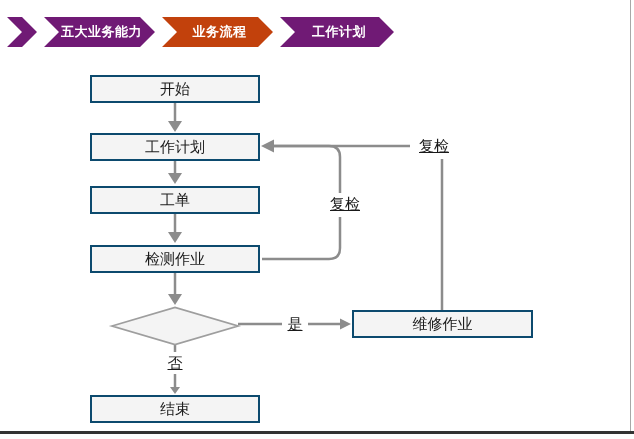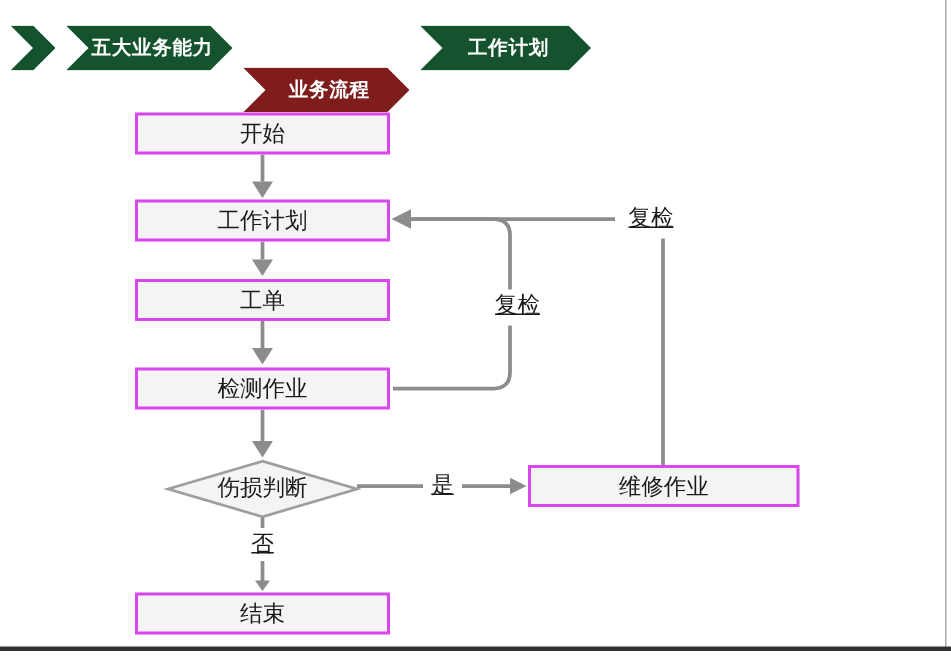--- a/index.html
+++ b/index.html
@@ -3,33 +3,33 @@
 <meta charset="utf-8">
 <style>
   html,body{margin:0;padding:0;background:#fff;}
   .canvas{
     position:relative;width:634px;height:439px;background:#ffffff;
     font-family:"Liberation Sans","DejaVu Sans",sans-serif;overflow:hidden;
   }
   
   .crumbs{position:absolute;left:7px;top:17px;height:30px;display:flex;gap:7px;}
   .chev{
-    height:30px;background:#14532d;color:#fff;
+    height:30px;background:#701a75;color:#fff;
     display:flex;align-items:center;justify-content:center;
     font-size:13px;font-weight:bold;letter-spacing:0.5px;
     clip-path:polygon(0 0,calc(100% - 15px) 0,100% 50%,calc(100% - 15px) 100%,0 100%,15px 50%);
   }
   .chev.lead{width:30px;}
   .chev.seg{width:107px;padding-left:4px;}
   .chev.last{width:110px;}
-  .chev.active{background:#7f1d1d;margin-top:28px;}
+  .chev.active{background:#c2410c;}
   
   .node{
     position:absolute;box-sizing:border-box;
-    background:#F4F4F4;border:2px solid #d946ef;
+    background:#F4F4F4;border:2px solid #0c4a6e;
     display:flex;align-items:center;justify-content:center;
     font-size:15px;color:#1A1A1A;
   }
   .n-box{width:170px;height:28px;left:90px;}
   
   svg.flow{position:absolute;left:0;top:0;pointer-events:none;}
   
   .edge-label{
     position:absolute;background:#ffffff;color:#1A1A1A;
     font-size:15px;line-height:22px;text-align:center;text-decoration:underline;
@@ -83,21 +83,20 @@
     <polygon points="112,326 175,307.5 238,326 175,344.5" fill="#F4F4F4" stroke="#9E9E9E" stroke-width="1.8"></polygon>
   </svg>
 
   <div class="node n-box" style="top:75px">开始</div>
   <div class="node n-box" style="top:186px">工单</div>
   <div class="node n-box" style="top:133px">工作计划</div>
   <div class="node n-box" style="top:395px">结束</div>
   <div class="node n-box" style="top:245px">检测作业</div>
   <div class="node" style="left:352px;top:310px;width:181px;height:28px">维修作业</div>
 
-  <div class="diamond-label">伤损判断</div>
 
   <div class="edge-label" style="left:282px;top:313px;width:26px;height:22px">是</div>
   <div class="edge-label" style="left:162px;top:352px;width:26px;height:22px">否</div>
   <div class="edge-label" style="left:323px;top:193px;width:44px;height:24px">复检</div>
   <div class="edge-label" style="left:410px;top:135px;width:48px;height:24px">复检</div>
 
   <div class="border-right"></div>
   <div class="border-bottom"></div>
 </div>
 

